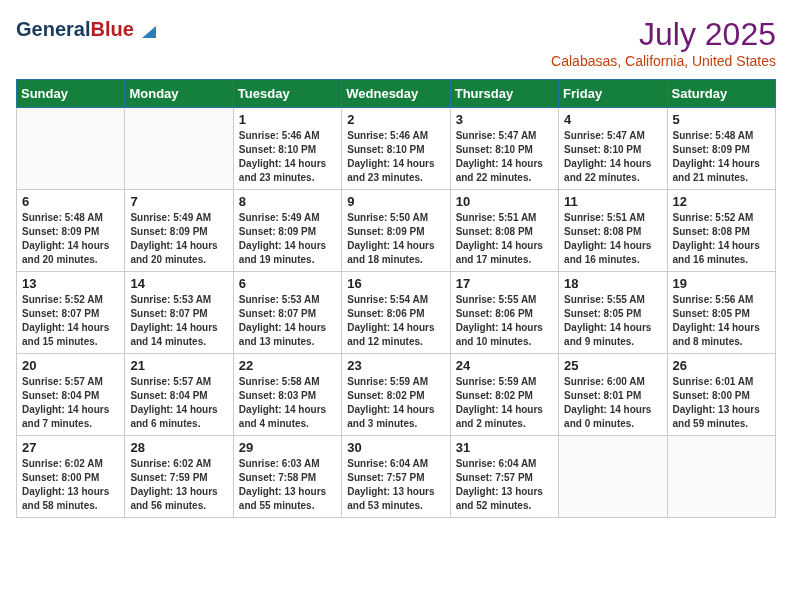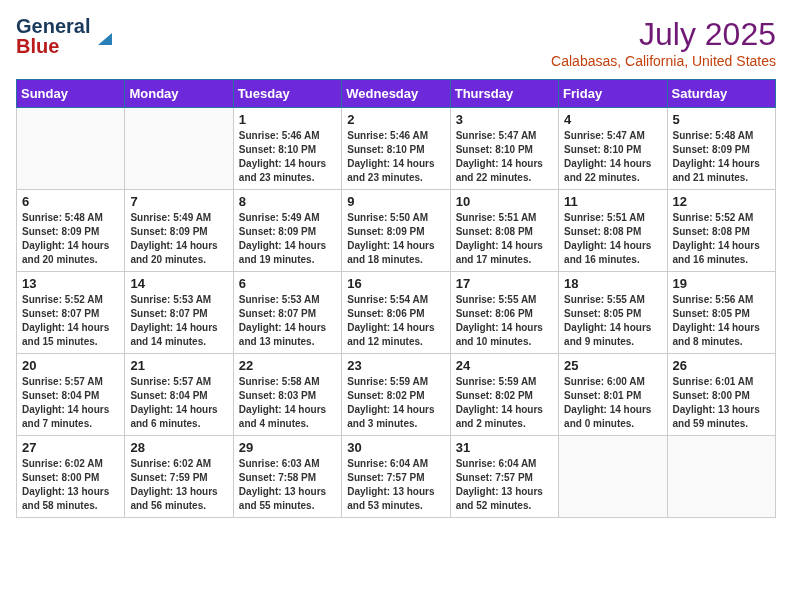--- a/index.html
+++ b/index.html
@@ -27,21 +27,21 @@
     .location {
       font-size: 14px;
       color: #c2410c;
     }
     .calendar {
       width: 100%;
       border-collapse: collapse;
       border: 1px solid #ccc;
     }
     .calendar th {
-      background-color: #6d28d9;
+      background-color: #15803d;
       color: #fff;
       font-size: 13px;
       font-weight: bold;
       padding: 6px 4px;
       text-align: left;
       border: 1px solid #2471a3;
     }
     .calendar td {
       vertical-align: top;
       border: 1px solid #ccc;
@@ -68,21 +68,21 @@
       font-weight: bold;
     }
     
     .logo-wrap {
       display: flex;
       align-items: center;
       gap: 4px;
     }
     .logo-name {
       display: flex;
-      flex-direction: column;
+      flex-direction: row;
     }
     .logo-line1 {
       font-size: 20px;
       font-weight: bold;
       color: #1a3a5c;
       line-height: 1;
     }
     .logo-line2 {
       font-size: 20px;
       font-weight: bold;

